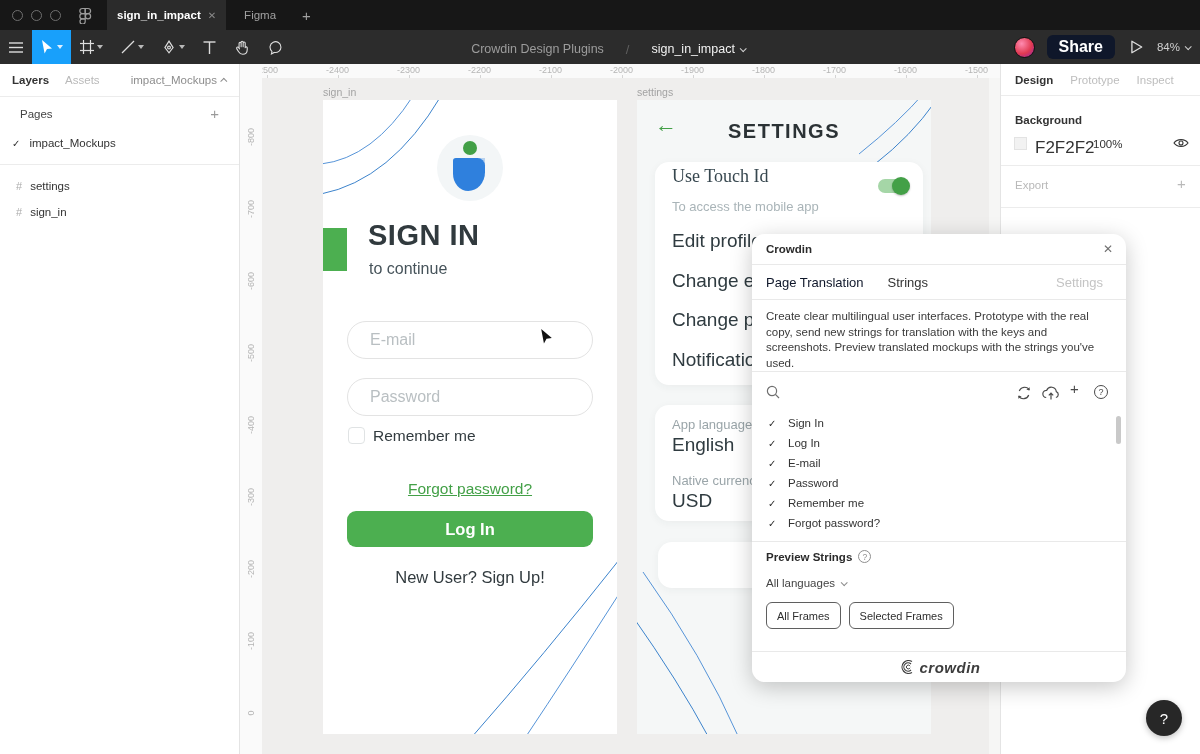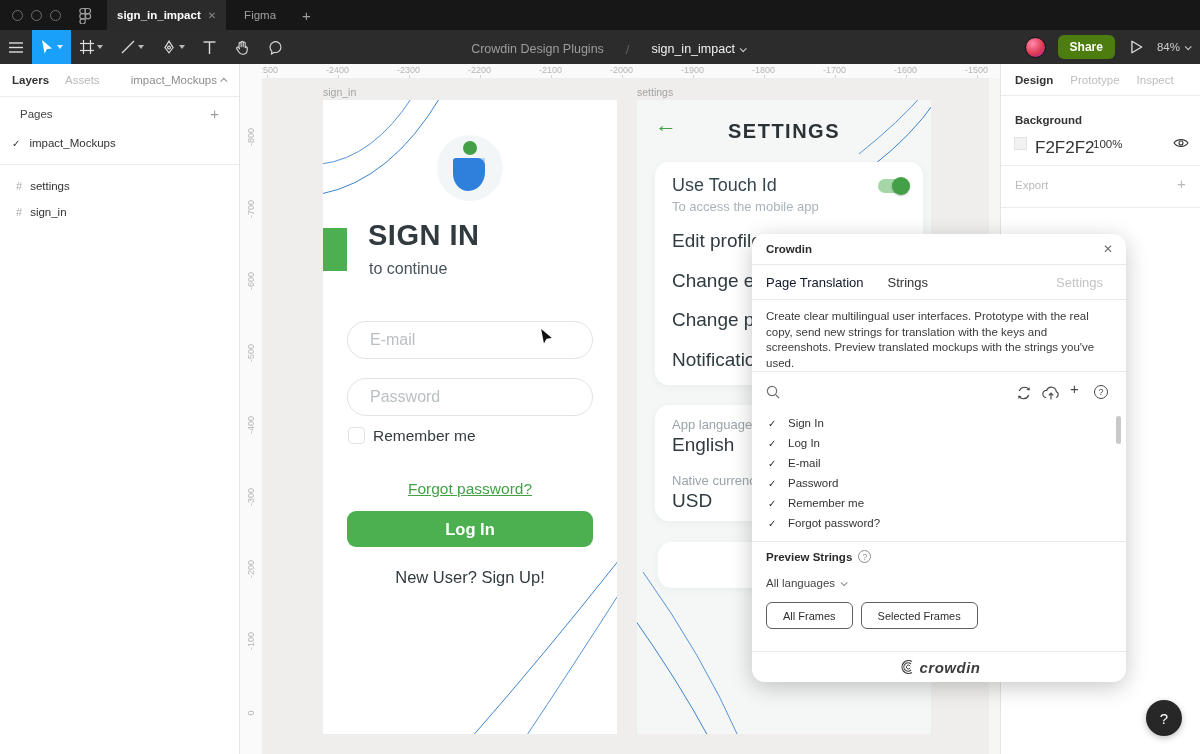--- a/index.html
+++ b/index.html
@@ -25,21 +25,21 @@
   .tool svg { display:block; }
   .tool-active { background:#18a0fb; padding:0 8px; }
   .chev-dn { width:0; height:0; border-left:3.5px solid transparent; border-right:3.5px solid transparent; border-top:4px solid #b9b9b9; }
   .tool-active .chev-dn { border-top-color:#dff0ff; }
   .breadcrumb { position:absolute; left:0; right:0; top:0; height:38px; display:flex; align-items:center; justify-content:center; gap:22px; pointer-events:none;padding-left:16px; }
   .bc-proj { color:#9c9c9c; font-size:12.5px; }
   .bc-sep { color:#5f5f5f; font-size:13px; }
   .bc-page { color:#f2f2f2; font-size:12.5px; display:flex; align-items:center; gap:5px; pointer-events:auto; }
   .tb-right { position:absolute; right:10px; top:0; height:34px; display:flex; align-items:center; gap:12px; }
   .avatar { width:21px; height:21px; border-radius:50%; background:radial-gradient(circle at 35% 30%, #ff8bb0, #e03a52 55%, #8e24aa); border:1px solid #111; }
-  .share-btn { background:#4d7c0f; color:#fff; font-size:12px; font-weight:700; height:24px; padding:0 12px; border:none; border-radius:6px; display:flex; align-items:center;text-align:right; }
+  .share-btn { background:#0f172a; color:#fff; font-size:16px; font-weight:700; height:24px; padding:0 12px; border:none; border-radius:6px; display:flex; align-items:center;text-align:right; }
   .zoom-ctl { display:flex; align-items:center; gap:5px; color:#cfcfcf; font-size:11.5px; }
   
   .leftpanel { position:absolute; left:0; top:64px; width:240px; height:690px; background:#fff; border-right:1px solid #e4e4e4; z-index:10; font-size:11.5px; color:#333; }
   .lp-row1 { height:33px; border-bottom:1px solid #ececec; display:flex; align-items:center; padding:0 12px; gap:16px; }
   .lp-tab-active { font-weight:700; color:#333; }
   .lp-tab { color:#b9b9b9; }
   .lp-mockups { margin-left:auto; color:#8d8d8d; display:flex; align-items:center; gap:5px; }
   .lp-pages { height:33px; display:flex; align-items:center; padding:0 20px; color:#444; }
   .lp-plus { margin-left:auto; color:#9a9a9a; font-size:15px; }
   .lp-page-item { height:26px; display:flex; align-items:center; padding:0 12px; gap:9px; color:#333; }
@@ -113,21 +113,21 @@
   .m-ico-help { left:342px; width:14px; height:14px; border:1px solid #4a4a4a; border-radius:50%; font-size:9px; color:#4a4a4a; text-align:center; line-height:13px; }
   .m-list { position:absolute; left:0; top:179px; width:369px; }
   .str-row { height:20px; display:flex; align-items:center; }
   .str-check { width:14px; margin-left:16px; font-size:10px; color:#2e2e2e; }
   .str-label { margin-left:6px; font-size:11.5px; color:#333; }
   .m-div { position:absolute; left:0; width:374px; border-top:1px solid #e9e9e9; }
   .m-preview-title { position:absolute; left:14px; top:316px; font-size:11.5px; font-weight:700; color:#2b2b2b; display:flex; align-items:center; gap:6px; }
   .m-qmark { width:13px; height:13px; border:1px solid #8f8f8f; border-radius:50%; font-size:8.5px; font-weight:400; color:#8f8f8f; text-align:center; line-height:12px; }
   .m-langs { position:absolute; left:14px; top:343px; font-size:11.5px; color:#444; display:flex; align-items:center; gap:6px; }
   .m-btnrow { position:absolute; left:14px; top:368px; display:flex; gap:8px; }
-  .m-btn { height:27px; padding:0 16px; background:#fff; border:1px solid #5f5f5f; border-radius:6px; font-size:11px; color:#2e2e2e; font-family:"Liberation Sans",sans-serif; display:flex; align-items:center; }
+  .m-btn { height:27px; padding:0 10px; background:#fff; border:1px solid #5f5f5f; border-radius:6px; font-size:11px; color:#2e2e2e; font-family:"Liberation Sans",sans-serif; display:flex; align-items:center; }
   .m-footer { position:absolute; left:0; top:417px; width:374px; height:31px; border-top:1px solid #e9e9e9; display:flex; align-items:center; justify-content:center; gap:5px; }
   .m-logo-text { font-size:15px; font-weight:700; font-style:italic; color:#3d3d3d; letter-spacing:0.5px; }
   .m-scrollbar { position:absolute; left:364px; top:182px; width:5px; height:28px; border-radius:3px; background:#c9c9c9; }
   
   .rightpanel { position:absolute; left:1000px; top:64px; width:200px; height:690px; background:#fff; border-left:1px solid #e4e4e4; z-index:10; }
   .rp-tabs { height:32px; border-bottom:1px solid #ececec; display:flex; align-items:center; padding:0 14px; gap:17px; font-size:11.5px; }
   .rp-tab-active { color:#333; font-weight:700; }
   .rp-tab { color:#bdbdbd; }
   .rp-bg-label { position:absolute; left:14px; top:50px; font-size:11.5px; font-weight:700; color:#333; }
   .rp-swatch { position:absolute; left:13px; top:73px; width:13px; height:13px; background:#f2f2f2; border:1px solid #e3e3e3; }
@@ -316,21 +316,21 @@
     <svg class="deco" width="294" height="634" viewBox="0 0 294 634">
       <path d="M238 64 Q 274 36 298 2" fill="none" stroke="#3c83cc" stroke-width="1"></path>
       <path d="M222 54 Q 262 22 288 -8" fill="none" stroke="#5694d8" stroke-width="1"></path>
       <path d="M6 472 Q 66 556 102 638" fill="none" stroke="#5694d8" stroke-width="1"></path>
       <path d="M-6 514 Q 42 582 72 638" fill="none" stroke="#3c83cc" stroke-width="1"></path>
     </svg>
     <div class="st-back">←</div>
     <div class="st-title">SETTINGS</div>
 
     <div class="st-card st-card1">
-      <div class="st-item-title" style="top:13px;">Use Touch Id</div>
+      <div class="st-item-title" style="top:4px;font-family:Liberation Serif, serif;">Use Touch Id</div>
       <div class="toggle">
           <span class="toggle-knob"></span>
         </div>
       <div class="st-item-sub" style="top:37px;">To access the mobile app</div>
       <div class="st-row" style="top:68px;">Edit profile</div>
       <div class="st-row" style="top:108px;">Change email</div>
       <div class="st-row" style="top:147px;">Change password</div>
       <div class="st-row" style="top:187px;">Notifications</div>
     </div>
 

